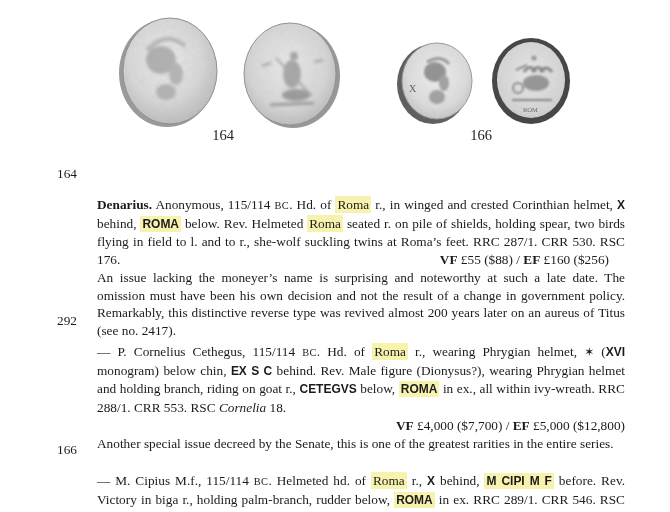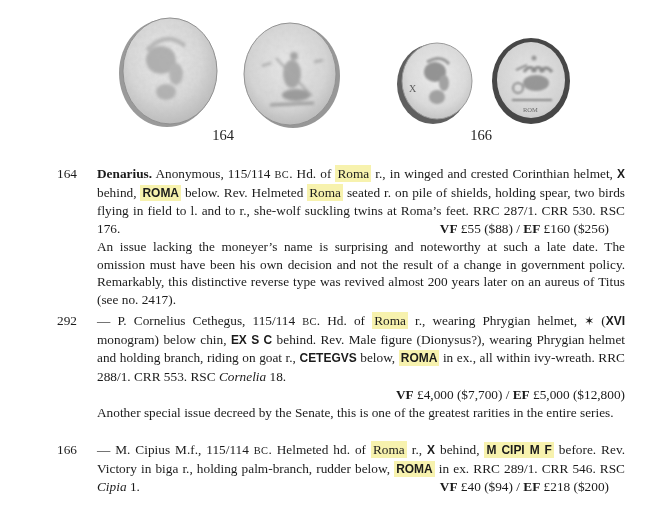--- a/index.html
+++ b/index.html
@@ -18,21 +18,21 @@
     text-align:center;font-size:14.5px;color:#222;
   }
   .label-164{left:201px;}
   .label-166{left:459px;}
   
   .entry{position:absolute;left:57px;width:568px;font-size:13.3px;line-height:17.7px;}
   .entry-164{top:165px;}
   .entry-165{top:312px;}
   .entry-166{top:441px;}
   .lot{position:absolute;left:0;top:0;width:36px;}
-  .txt{margin-left:40px;width:528px;}
+  .txt{margin-left:40px;width:528px;margin-top:31px;}
   .desc{margin:0;text-align:justify;position:relative;}
   .comment{margin:0;text-align:justify;}
   .price-abs{position:absolute;right:16px;bottom:0;white-space:nowrap;background:#ffffff;padding-left:8px;}
   .price-line{text-align:right;}
   
   .seg[data-style~="bold"]{font-weight:700;}
   .seg[data-style~="it"]{font-style:italic;}
   .seg[data-style~="sc"]{font-size:0.78em;letter-spacing:0.4px;}
   .seg[data-style~="sans"]{
     font-family:"Liberation Sans","DejaVu Sans",sans-serif;

